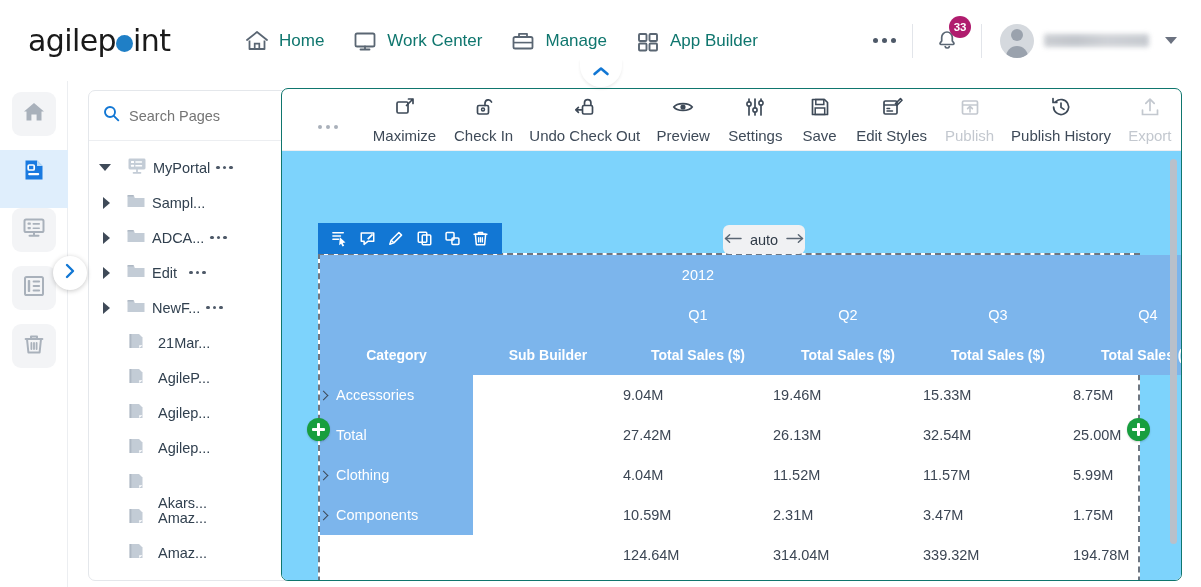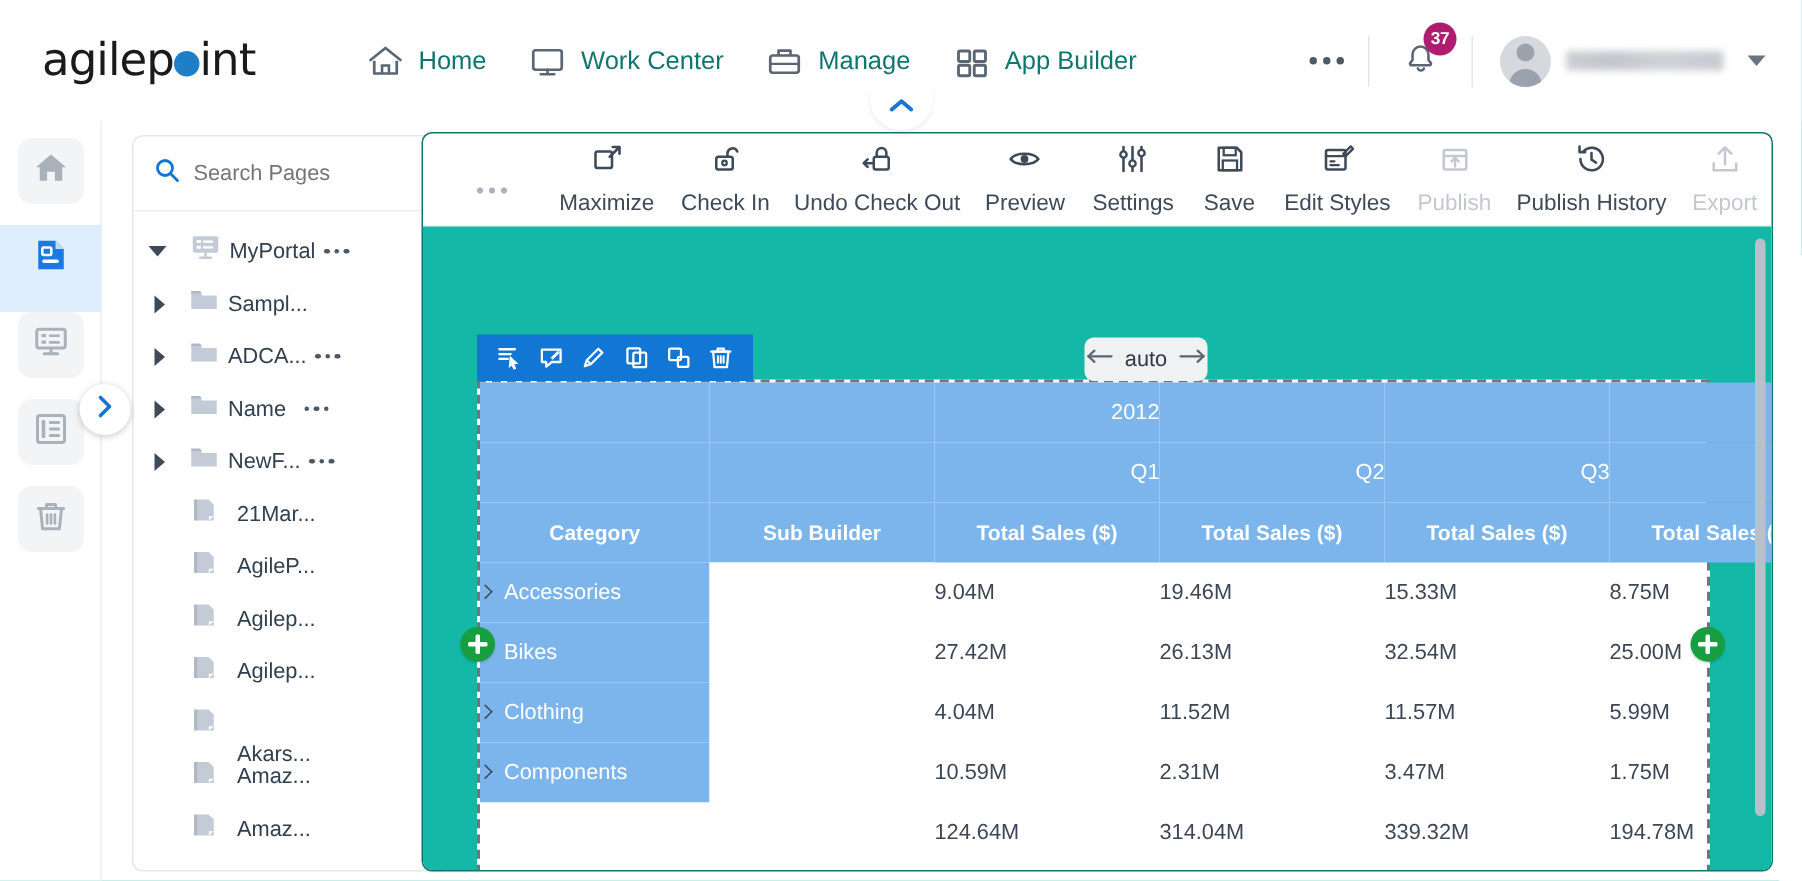--- a/index.html
+++ b/index.html
@@ -146,21 +146,21 @@
   .tb-dots { display: flex; gap: 4px; margin-right: 26px; margin-top: 14px; }
   .tb-dots i { width: 4px; height: 4px; border-radius: 50%; background: #a9b0ba; }
   .tb-item {
     display: flex; flex-direction: column; align-items: center; gap: 5px;
     padding: 4px 11px; cursor: pointer; min-width: 56px;
   }
   .tb-item .tb-label { font-size: 15px; color: #3e4a58; white-space: nowrap; }
   .tb-item.disabled { cursor: default; }
   .tb-item.disabled .tb-label { color: #c3c8cf; }
 
-  .canvas { position: relative; height: 430px; background: #14b8a6; overflow: hidden; }
+  .canvas { position: relative; height: 430px; background: #7dd3fc; overflow: hidden; }
   .canvas-scroll {
     position: absolute; right: 4px; top: 8px; width: 7px; height: 385px;
     background: #b9c0ca; border-radius: 4px;
   }
 
   
   .selbox {
     position: absolute; left: 36px; top: 102px; width: 822px; height: 370px;
     border: 2px dashed #6e7681; background: #fff;
   }
@@ -184,21 +184,21 @@
   }
   .plus-fab::before { content: ""; position: absolute; width: 13px; height: 2.6px; background: #fff; border-radius: 1px; }
   .plus-fab::after  { content: ""; position: absolute; width: 2.6px; height: 13px; background: #fff; border-radius: 1px; }
 
   table.pivot { border-collapse: collapse; width: 100%; table-layout: fixed; }
   table.pivot td, table.pivot th { padding: 0; }
   .hdrblue { background: #7cb5ec; }
   .hrow-year td, .hrow-q td, .hrow-lbl td { height: 40px; vertical-align: middle; }
   .hrow-year td { height: 40px; }
   .yr, .qt {
-    color: #ffffff; font-size: 14.5px; font-weight: 400; text-align: right; padding-left: 3px;
+    color: #ffffff; font-size: 14.5px; font-weight: 400; text-align: center; padding-left: 3px;
   }
   .hlabel {
     color: #ffffff; font-size: 14px; font-weight: 700; text-align: center;
   }
   .catcell {
     background: #7cb5ec; color: #ffffff; font-size: 14.5px; height: 40px;
     padding-left: 16px; white-space: nowrap;
   }
   .catcell .cchev {
     display: inline-block; width: 7px; height: 7px; margin-right: 9px;
@@ -268,21 +268,21 @@
           <i></i>
         </div>
       <div class="vdiv"></div>
       <div class="bell-wrap">
         <span>
           <svg width="28" height="28" viewBox="0 0 28 28">
               <path d="M9 19.5 h11 a1 1 0 0 0 .8-1.6 L19.3 16 V12.3 a5.3 5.3 0 0 0-10.6 0 V16 L7.2 17.9 A1 1 0 0 0 8 19.5 Z" fill="none" stroke="#5a6673" stroke-width="1.7" stroke-linejoin="round"></path>
               <path d="M12.2 21.6 a2.2 2.2 0 0 0 4.1 0" fill="none" stroke="#5a6673" stroke-width="1.7" stroke-linecap="round"></path>
             </svg>
         </span>
-        <span class="badge">37</span>
+        <span class="badge">33</span>
       </div>
       <div class="vdiv"></div>
       <div class="avatar-wrap">
         <span class="avatar">
             <span class="head"></span>
             <span class="body"></span>
           </span>
         <span class="uname"></span>
         <span class="chev-down"></span>
       </div>
@@ -425,21 +425,21 @@
           </span>
       </div>
       <div class="tnode ind1">
         <span class="arrow-r"></span>
         <span style="margin-left:8px;">
           <svg width="22" height="20" viewBox="0 0 22 20">
               <path d="M2.5 5 H8.4 L10 7 H19.5 V16 H2.5 Z" fill="#c3ccd6"></path>
               <path d="M2.5 4 H8.4 L9.6 5.6 H2.5 Z" fill="#aeb8c4"></path>
             </svg>
         </span>
-        <span class="tlabel">Name</span>
+        <span class="tlabel">Edit</span>
         <span class="tdots" style="margin-left:7px;">
             <i></i>
             <i></i>
             <i></i>
           </span>
       </div>
       <div class="tnode ind1">
         <span class="arrow-r"></span>
         <span style="margin-left:8px;">
           <svg width="22" height="20" viewBox="0 0 22 20">
@@ -744,21 +744,21 @@
 
             <tr>
               <td class="catcell"><span class="cchev"></span><span>Accessories</span></td>
               <td class="blank-cell"></td>
               <td class="valcell">9.04M</td>
               <td class="valcell">19.46M</td>
               <td class="valcell">15.33M</td>
               <td class="valcell">8.75M</td>
             </tr>
             <tr>
-              <td class="catcell"><span class="cchev"></span><span>Bikes</span></td>
+              <td class="catcell"><span class="cchev"></span><span>Total</span></td>
               <td class="blank-cell"></td>
               <td class="valcell">27.42M</td>
               <td class="valcell">26.13M</td>
               <td class="valcell">32.54M</td>
               <td class="valcell">25.00M</td>
             </tr>
             <tr>
               <td class="catcell"><span class="cchev"></span><span>Clothing</span></td>
               <td class="blank-cell"></td>
               <td class="valcell">4.04M</td>

